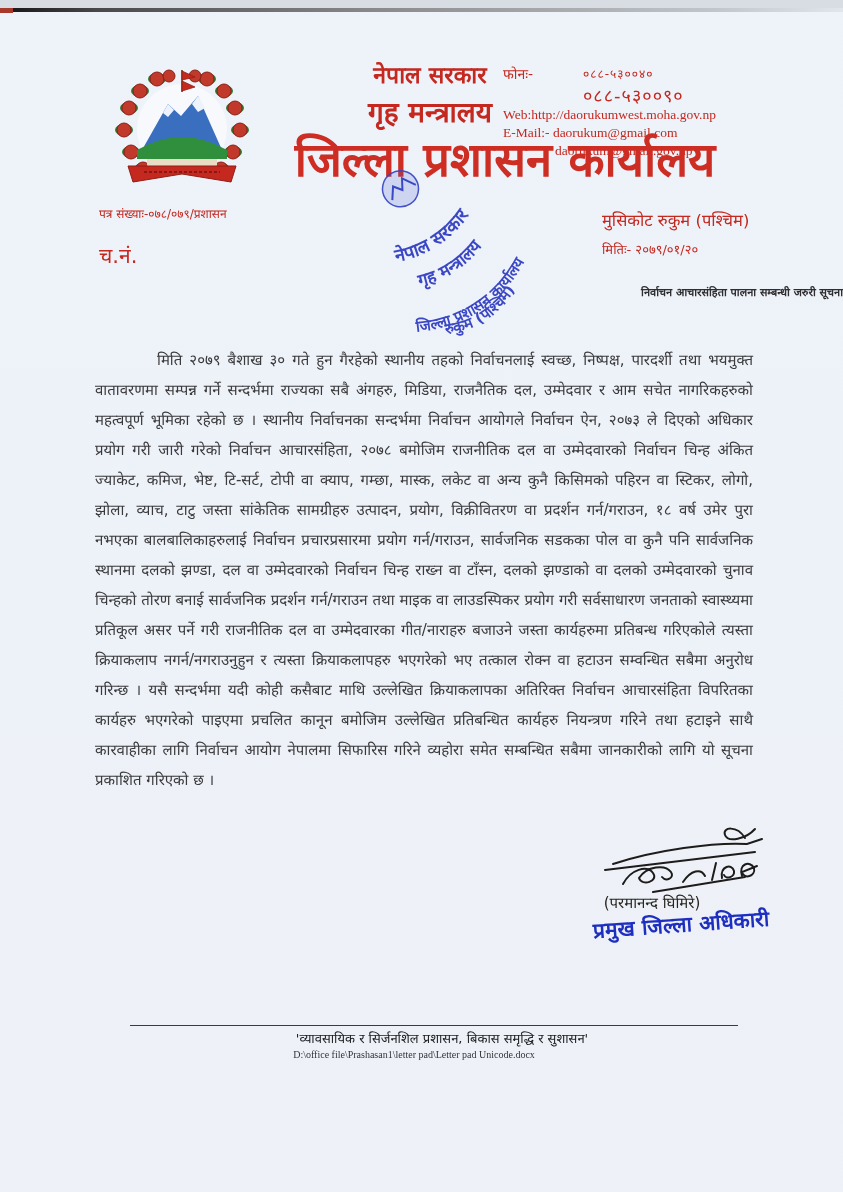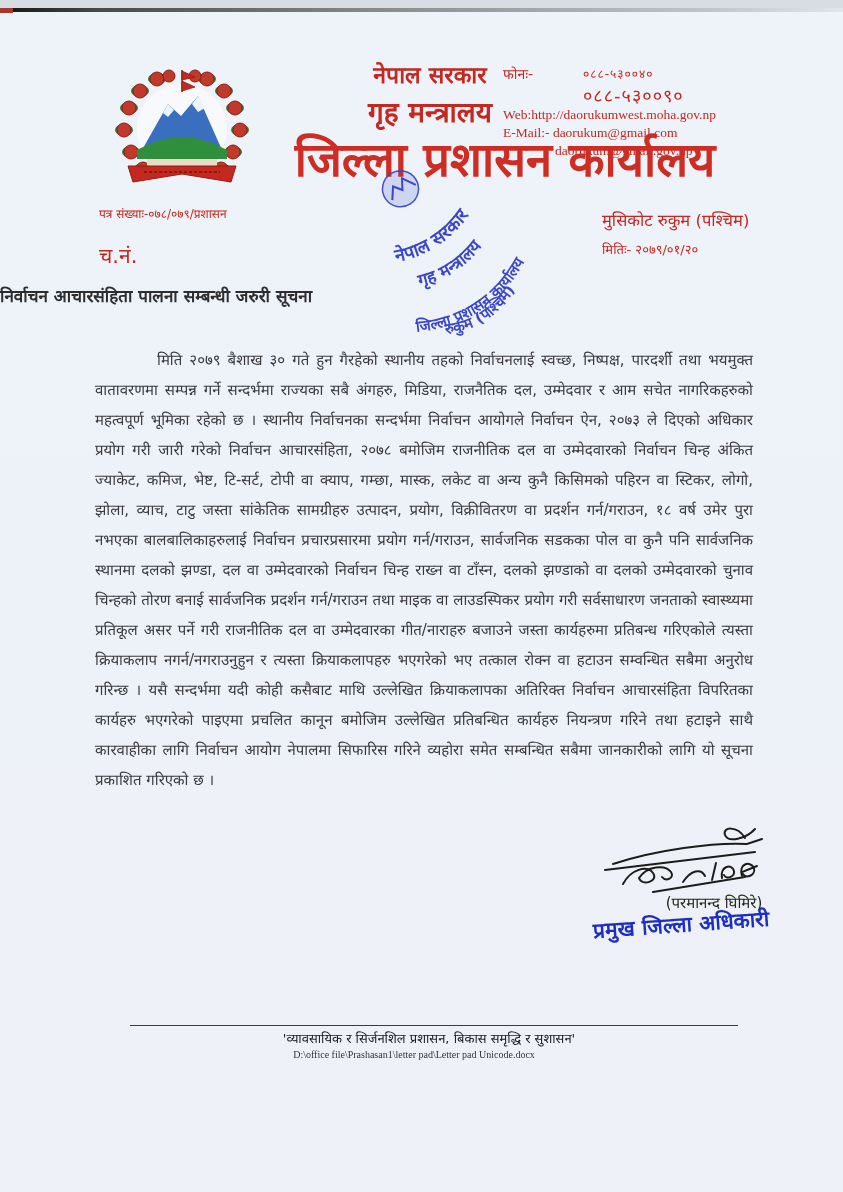--- a/index.html
+++ b/index.html
@@ -33,35 +33,35 @@
   
   .meta-left-1 { position:absolute; left:99px; top:197px; color:#c4281f; font-size:12px; }
   .meta-left-2 { position:absolute; left:99px; top:233px; color:#c4281f; font-size:21px; }
   .meta-right-1 { position:absolute; left:602px; top:200px; color:#c4281f; font-size:16.5px;text-align:center; }
   .meta-right-2 { position:absolute; left:602px; top:232px; color:#c4281f; font-size:13px; }
 
   
   .stamp { position:absolute; left:322px; top:140px; z-index:5; opacity:0.92; }
 
   
-  .subject { position:absolute; left:0; top:276px; width:843px; text-align:left;
-    font-size:17px; font-weight:600; color:#2e2e31; }
+  .subject { position:absolute; left:0; top:276px; width:843px; text-align:right;
+    font-size:11px; font-weight:600; color:#2e2e31; }
   .body-text { position:absolute; left:95px; top:322px; width:658px;
     font-size:15px; line-height:30px; text-align:justify; text-indent:62px; color:#3a3a3c; }
 
   
   .sig-scribble { position:absolute; left:595px; top:812px; }
-  .sig-name { position:absolute; left:634px; top:884px; width:160px; text-align:center;
+  .sig-name { position:absolute; left:572px; top:884px; width:160px; text-align:center;
     font-size:15px; color:#26251f; }
   .sig-designation { position:absolute; left:576px; top:902px; width:210px; text-align:center;
     font-size:21px; font-weight:bold; color:#1e2fc0; transform:rotate(-4deg); }
 
   
   .footer-rule { position:absolute; left:130px; top:1017px; width:608px; border-top:1.5px solid #3c3c3c; }
-  .footer-motto { position:absolute; left:125px; top:1021px; width:608px; text-align:center;
+  .footer-motto { position:absolute; left:138px; top:1021px; width:608px; text-align:center;
     font-size:13px; color:#202024; }
   .footer-path { position:absolute; left:110px; top:1041px; width:608px; text-align:center;
     font-family:"Liberation Serif", serif; font-size:10px; color:#33333a; }
 </style>
 </head>
 <body>
 
 <div class="page">
 
   <div class="scan-edge-top"></div>

